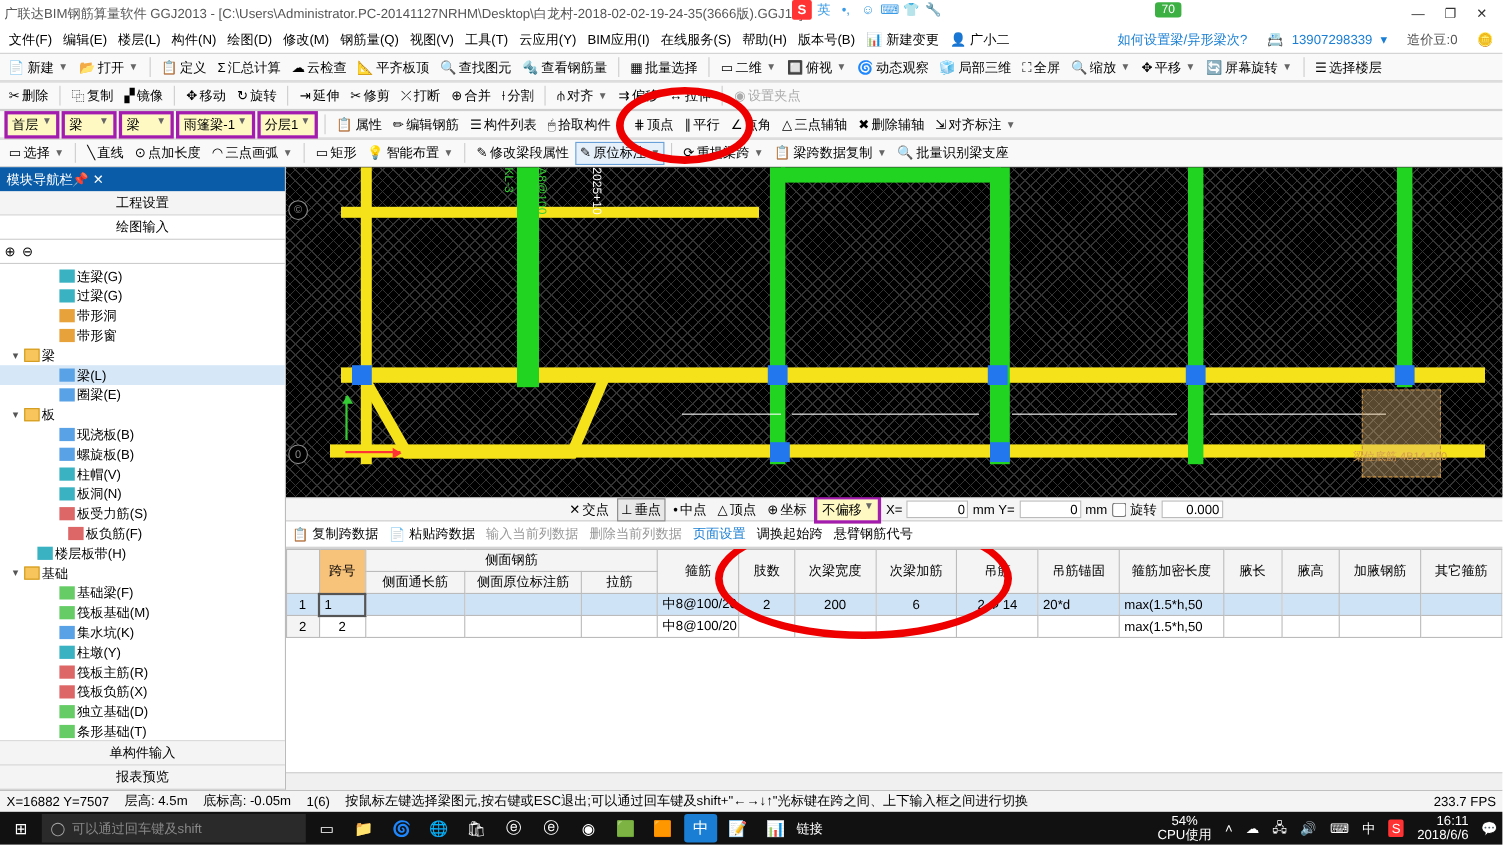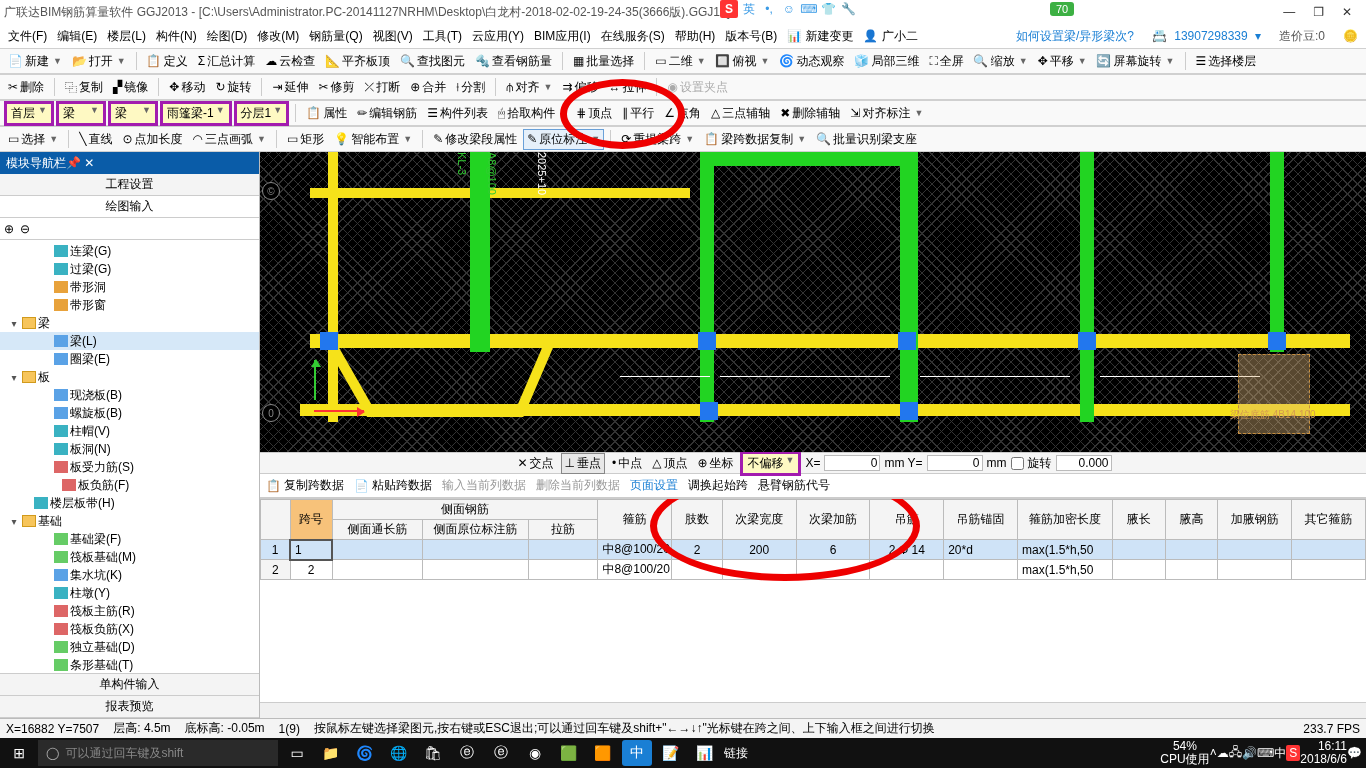--- a/index.html
+++ b/index.html
@@ -95,21 +95,21 @@
 
 
 .status { height: 20px; border-top: 1px solid #bbb; background: #f4f4f4; display: flex; align-items: center; padding: 0 6px; gap: 14px; }
 .status .seg { white-space: nowrap; }
 .status .right { margin-left: auto; }
 
 
 .taskbar { height: 30px; background: #111; color: #fff; display: flex; align-items: center; padding: 0 4px; gap: 4px; }
 .taskbar .tb { width: 30px; height: 26px; display: flex; align-items: center; justify-content: center; font-size: 14px; }
 .taskbar .search { flex: 0 0 240px; height: 26px; background: #2a2a2a; color: #aaa; display: flex; align-items: center; padding: 0 8px; gap: 6px; }
-.taskbar .tray { margin-left: auto; display: flex; align-items: center; gap: 0; font-size: 11px; }
+.taskbar .tray { margin-left: auto; display: flex; align-items: center; gap: 12px; font-size: 11px; }
 .taskbar .clock { text-align: right; line-height: 1.1; }
 </style>
 </head>
 <body>
 
 <div class="titlebar">
   <span class="title">广联达BIM钢筋算量软件 GGJ2013 - [C:\Users\Administrator.PC-20141127NRHM\Desktop\白龙村-2018-02-02-19-24-35(3666版).GGJ12]</span>
   <div class="title-ime">
     <span class="ime-s">S</span>
     <span class="ime-other">英</span>
@@ -558,21 +558,21 @@
       <div class="red-circle" style="left:390px;top:-28px;width:270px;height:110px"></div>
     </div>
     <div class="scroll-h"></div>
   </div>
 </div>
 
 <div class="status">
   <span class="seg">X=16882 Y=7507</span>
   <span class="seg">层高: 4.5m</span>
   <span class="seg">底标高: -0.05m</span>
-  <span class="seg">1(9)</span>
+  <span class="seg">1(6)</span>
   <span class="seg">按鼠标左键选择梁图元,按右键或ESC退出;可以通过回车键及shift+"←→↓↑"光标键在跨之间、上下输入框之间进行切换</span>
   <span class="seg right">233.7 FPS</span>
 </div>
 
 <div class="taskbar">
   <div class="tb">⊞</div>
   <div class="search">
     <span>◯</span>
     <span style="color:#888">可以通过回车键及shift</span>
   </div>

